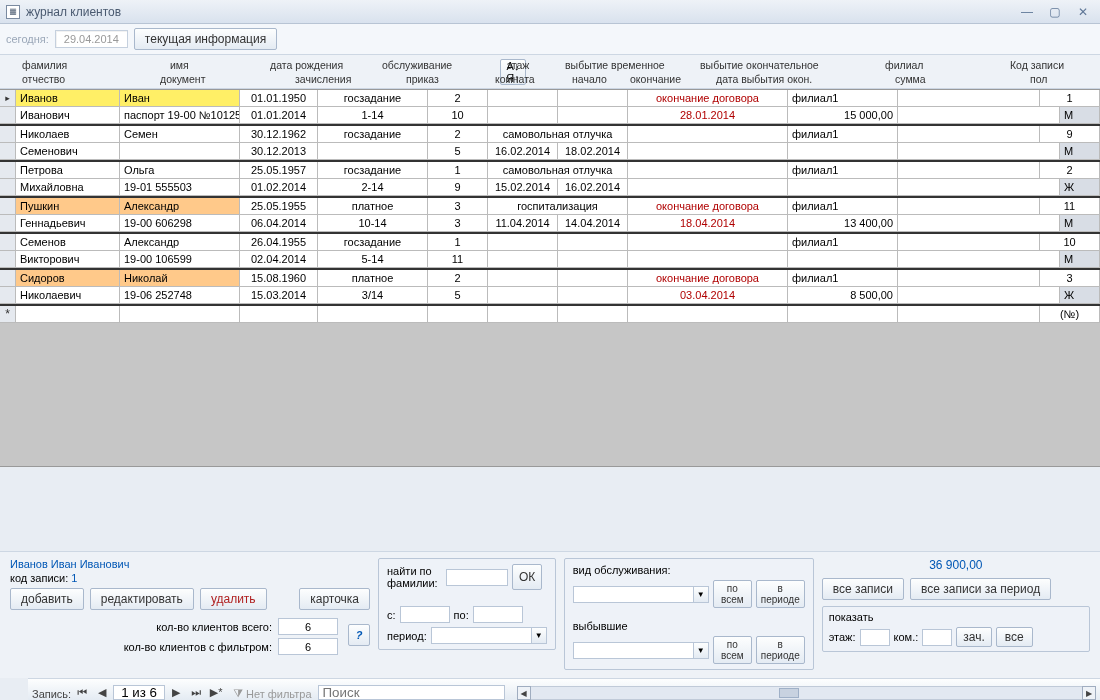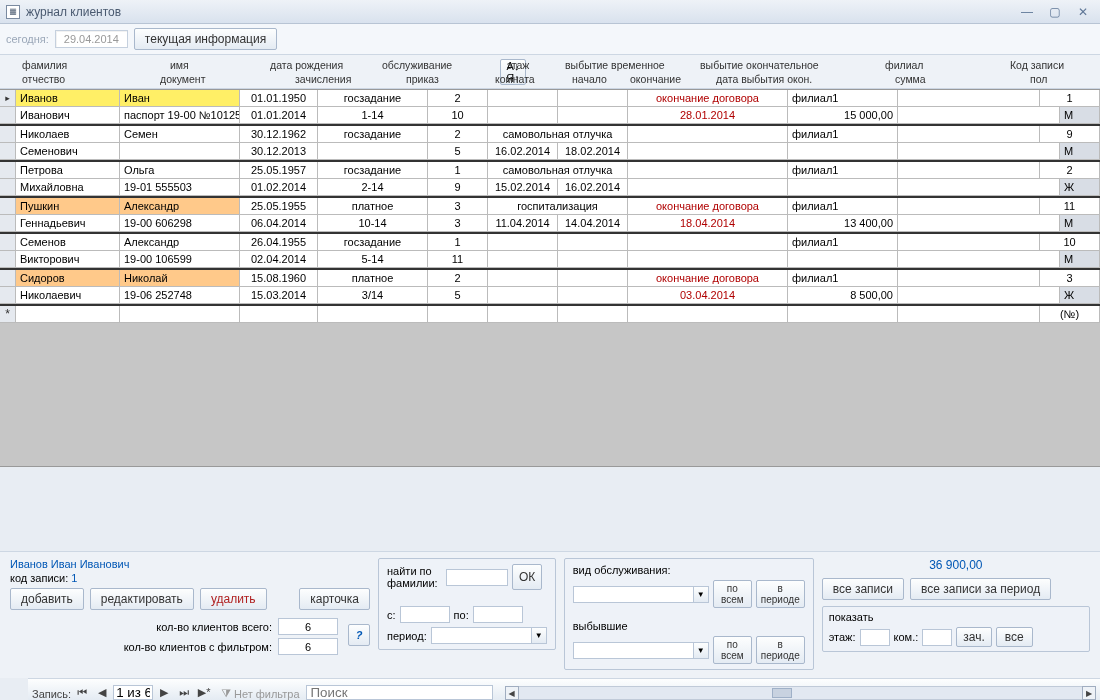--- a/index.html
+++ b/index.html
@@ -178,21 +178,21 @@
     border-top:1px solid #cdd7e3;
     display:flex;
     align-items:flex-end;
     font-size:11px;
     padding:0 4px;
     gap:2px;
     color:#444;
     margin-left:28px;
   }
   .recnav .nbtn { width:18px; height:16px; display:inline-flex; align-items:center; justify-content:center; border:1px solid transparent; cursor:pointer; }
-  .recnav .rin { width:40px; height:15px; border:1px solid #b9c6d7; background:#fff; text-align:center; }
+  .recnav .rin { width:52px; height:15px; border:1px solid #b9c6d7; background:#fff; text-align:center; }
   .recnav .filter-off { color:#999; margin-left:6px; display:flex; align-items:center; gap:3px; }
   .recnav .search-in { flex:0 0 80px; height:15px; border:1px solid #b9c6d7; background:#fff; margin-left:4px; padding:0 4px; }
   .recnav .hscroll { flex:1; margin-left:10px; display:flex; align-items:center; }
   .recnav .hscroll .arrow { width:14px; height:14px; border:1px solid #a0adc0; background:#eef2f7; display:flex; align-items:center; justify-content:center; font-size:8px; cursor:pointer; }
   .recnav .hscroll .track { flex:1; height:14px; background:#e2e8f1; border-top:1px solid #c0cad8; border-bottom:1px solid #c0cad8; position:relative; }
   .recnav .hscroll .thumb { position:absolute; left:45%; width:20px; top:1px; bottom:1px; background:#c8d2e0; border:1px solid #9fb0c7; }
 
   .combo { display:flex; }
   .combo .txtin { border-right:none; }
   .combo .drop {

